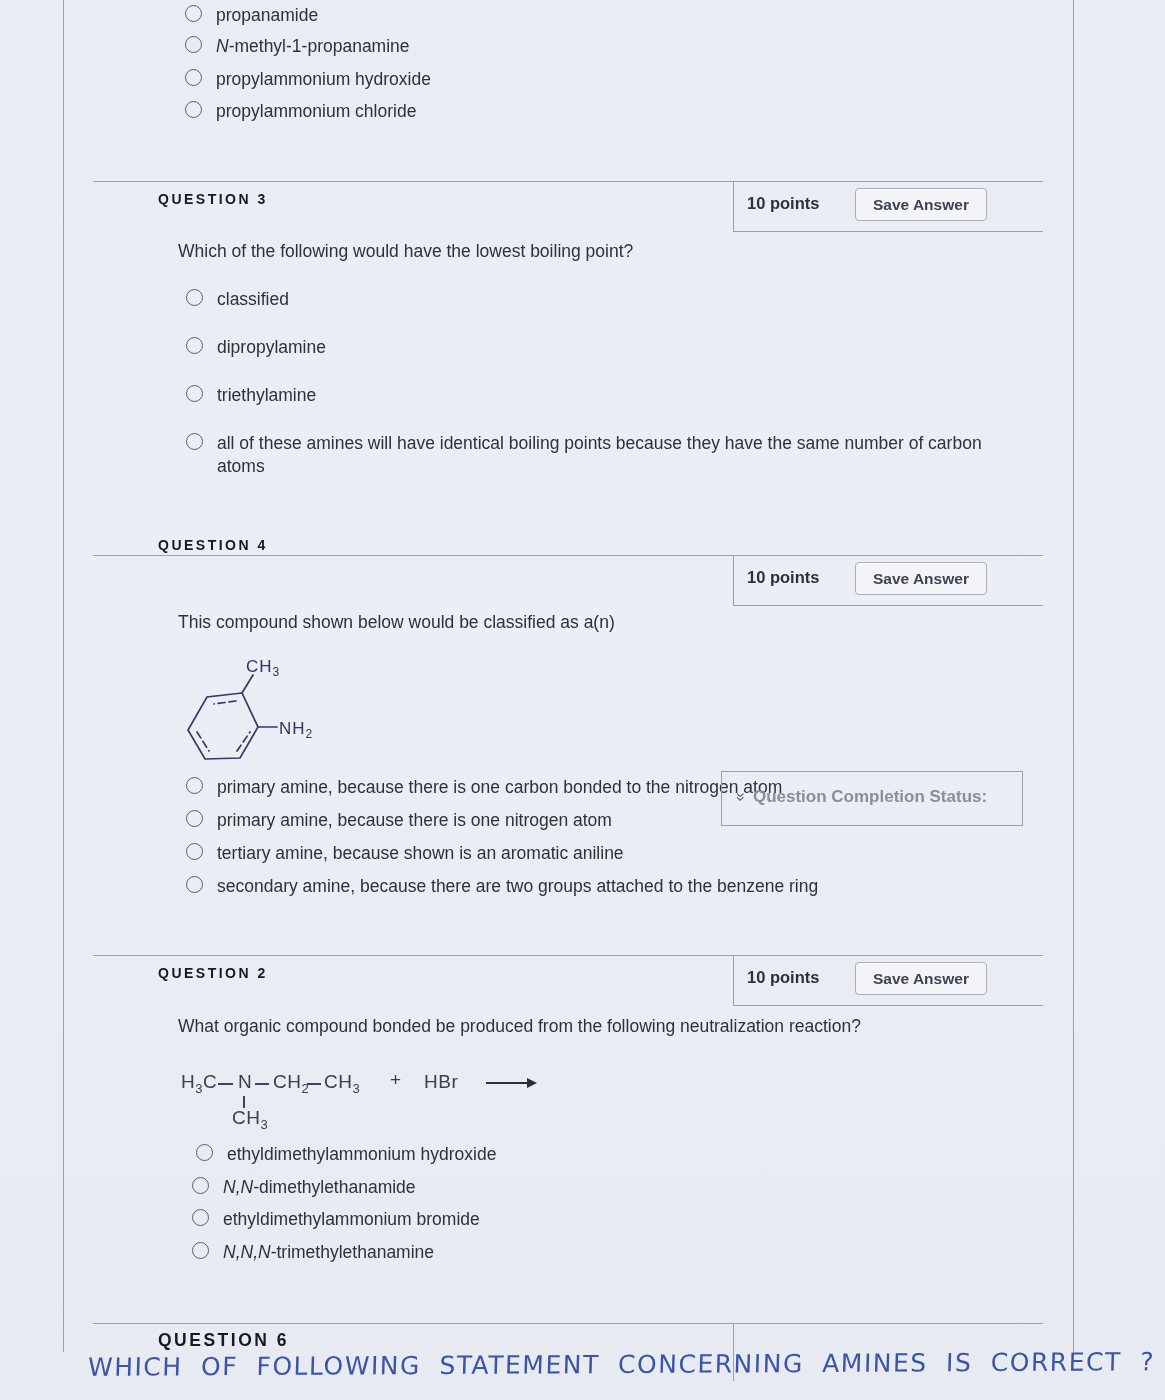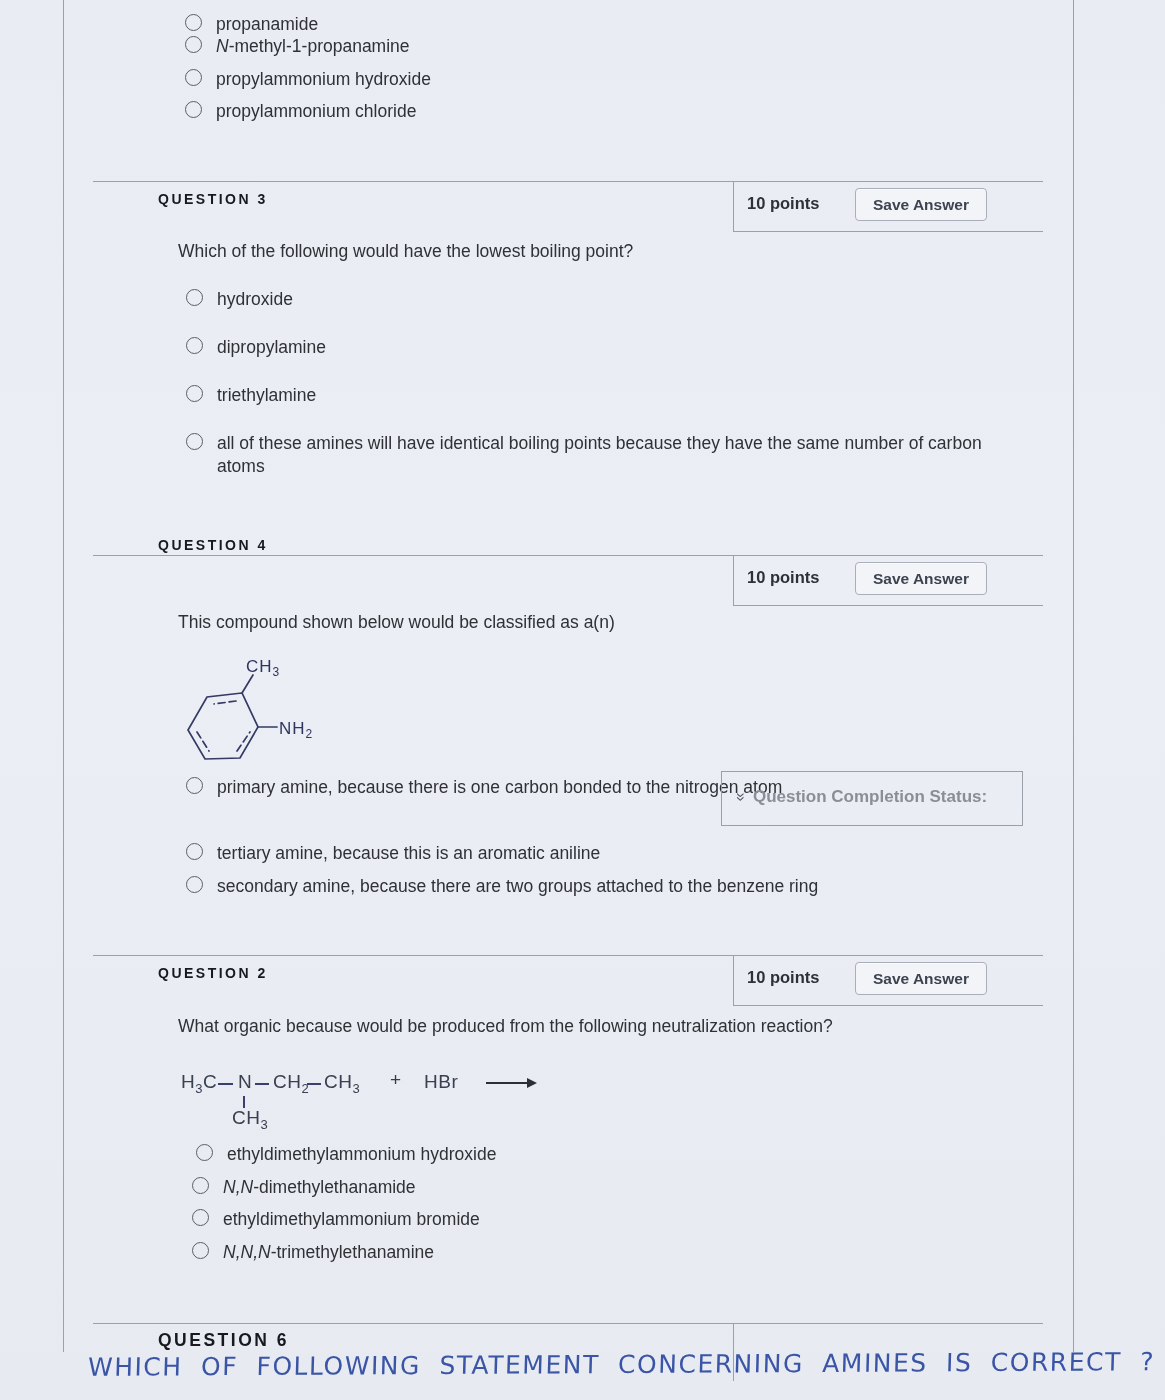--- a/index.html
+++ b/index.html
@@ -47,21 +47,21 @@
     transform:skewX(-2deg) rotate(-0.3deg); }
 </style>
 </head>
 <body>
 
 <div class="page">
 
   <div class="vline" style="left:63px;top:0;height:1352px"></div>
   <div class="vline" style="left:1073px;top:0;height:1352px"></div>
 
-  <div class="opt" style="left:185px;top:13px">
+  <div class="opt" style="left:185px;top:4px">
     <span class="radio"></span>
     <span class="olabel"><i></i><span>propanamide</span></span>
   </div>
   <div class="opt" style="left:185px;top:35px">
     <span class="radio"></span>
     <span class="olabel"><i>N</i><span>-methyl-1-propanamine</span></span>
   </div>
   <div class="opt" style="left:185px;top:68px">
     <span class="radio"></span>
     <span class="olabel"><i></i><span>propylammonium hydroxide</span></span>
@@ -74,21 +74,21 @@
   <div class="hline" style="left:93px;top:181px;width:950px"></div>
   <div class="vline" style="left:733px;top:181px;height:50px"></div>
   <div class="hline" style="left:733px;top:231px;width:310px"></div>
   <div class="qtitle" style="left:158px;top:191px">QUESTION 3</div>
   <div class="points" style="left:747px;top:194px">10 points</div>
   <button class="savebtn" style="left:855px;top:188px">Save Answer</button>
   <div class="prompt" style="left:178px;top:241px">Which of the following would have the lowest boiling point?</div>
 
   <div class="opt" style="left:186px;top:288px">
     <span class="radio"></span>
-    <span class="olabel"><i></i><span>hydroxide</span></span>
+    <span class="olabel"><i></i><span>classified</span></span>
   </div>
   <div class="opt" style="left:186px;top:336px">
     <span class="radio"></span>
     <span class="olabel"><i></i><span>dipropylamine</span></span>
   </div>
   <div class="opt" style="left:186px;top:384px">
     <span class="radio"></span>
     <span class="olabel"><i></i><span>triethylamine</span></span>
   </div>
   <div class="opt" style="left:186px;top:432px">
@@ -114,43 +114,47 @@
       <line x1="67" y1="96" x2="80" y2="77" stroke-dasharray="7,4"></line>
     </g>
   </svg>
   <span class="chemlbl" style="left:246px;top:657px"><span>CH</span><sub>3</sub></span>
   <span class="chemlbl" style="left:279px;top:719px"><span>NH</span><sub>2</sub></span>
 
   <div class="opt" style="left:186px;top:776px">
     <span class="radio"></span>
     <span class="olabel"><i></i><span>primary amine, because there is one carbon bonded to the nitrogen atom</span></span>
   </div>
+  <div class="opt" style="left:186px;top:809px">
+    <span class="radio"></span>
+    <span class="olabel"><i></i><span>primary amine, because there is one nitrogen atom</span></span>
+  </div>
   <div class="opt" style="left:186px;top:842px">
     <span class="radio"></span>
-    <span class="olabel"><i></i><span>tertiary amine, because this is an aromatic aniline</span></span>
+    <span class="olabel"><i></i><span>tertiary amine, because shown is an aromatic aniline</span></span>
   </div>
   <div class="opt" style="left:186px;top:875px">
     <span class="radio"></span>
     <span class="olabel"><i></i><span>secondary amine, because there are two groups attached to the benzene ring</span></span>
   </div>
 
   <div class="overlay" style="left:721px;top:771px;width:302px;height:55px">
     <div class="ovrow">
       <span class="chev">»</span>
       <span class="ovlabel">Question Completion Status:</span>
     </div>
   </div>
 
   <div class="hline" style="left:93px;top:955px;width:950px"></div>
   <div class="vline" style="left:733px;top:955px;height:50px"></div>
   <div class="hline" style="left:733px;top:1005px;width:310px"></div>
   <div class="qtitle" style="left:158px;top:965px">QUESTION 2</div>
   <div class="points" style="left:747px;top:968px">10 points</div>
   <button class="savebtn" style="left:855px;top:962px">Save Answer</button>
-  <div class="prompt" style="left:178px;top:1016px">What organic because would be produced from the following neutralization reaction?</div>
+  <div class="prompt" style="left:178px;top:1016px">What organic compound bonded be produced from the following neutralization reaction?</div>
 
   <div class="formula" style="left:181px;top:1063px;width:420px;height:72px">
     <span class="ftok" style="left:0;top:8px"><span>H</span><sub>3</sub><span>C</span></span>
     <div class="bond" style="left:37px;top:20px;width:15px"></div>
     <span class="ftok" style="left:57px;top:8px"><span>N</span></span>
     <div class="bond" style="left:74px;top:20px;width:14px"></div>
     <span class="ftok" style="left:92px;top:8px"><span>CH</span><sub>2</sub></span>
     <div class="bond" style="left:126px;top:20px;width:14px"></div>
     <span class="ftok" style="left:143px;top:8px"><span>CH</span><sub>3</sub></span>
     <div class="vbond" style="left:62px;top:33px;height:12px"></div>

